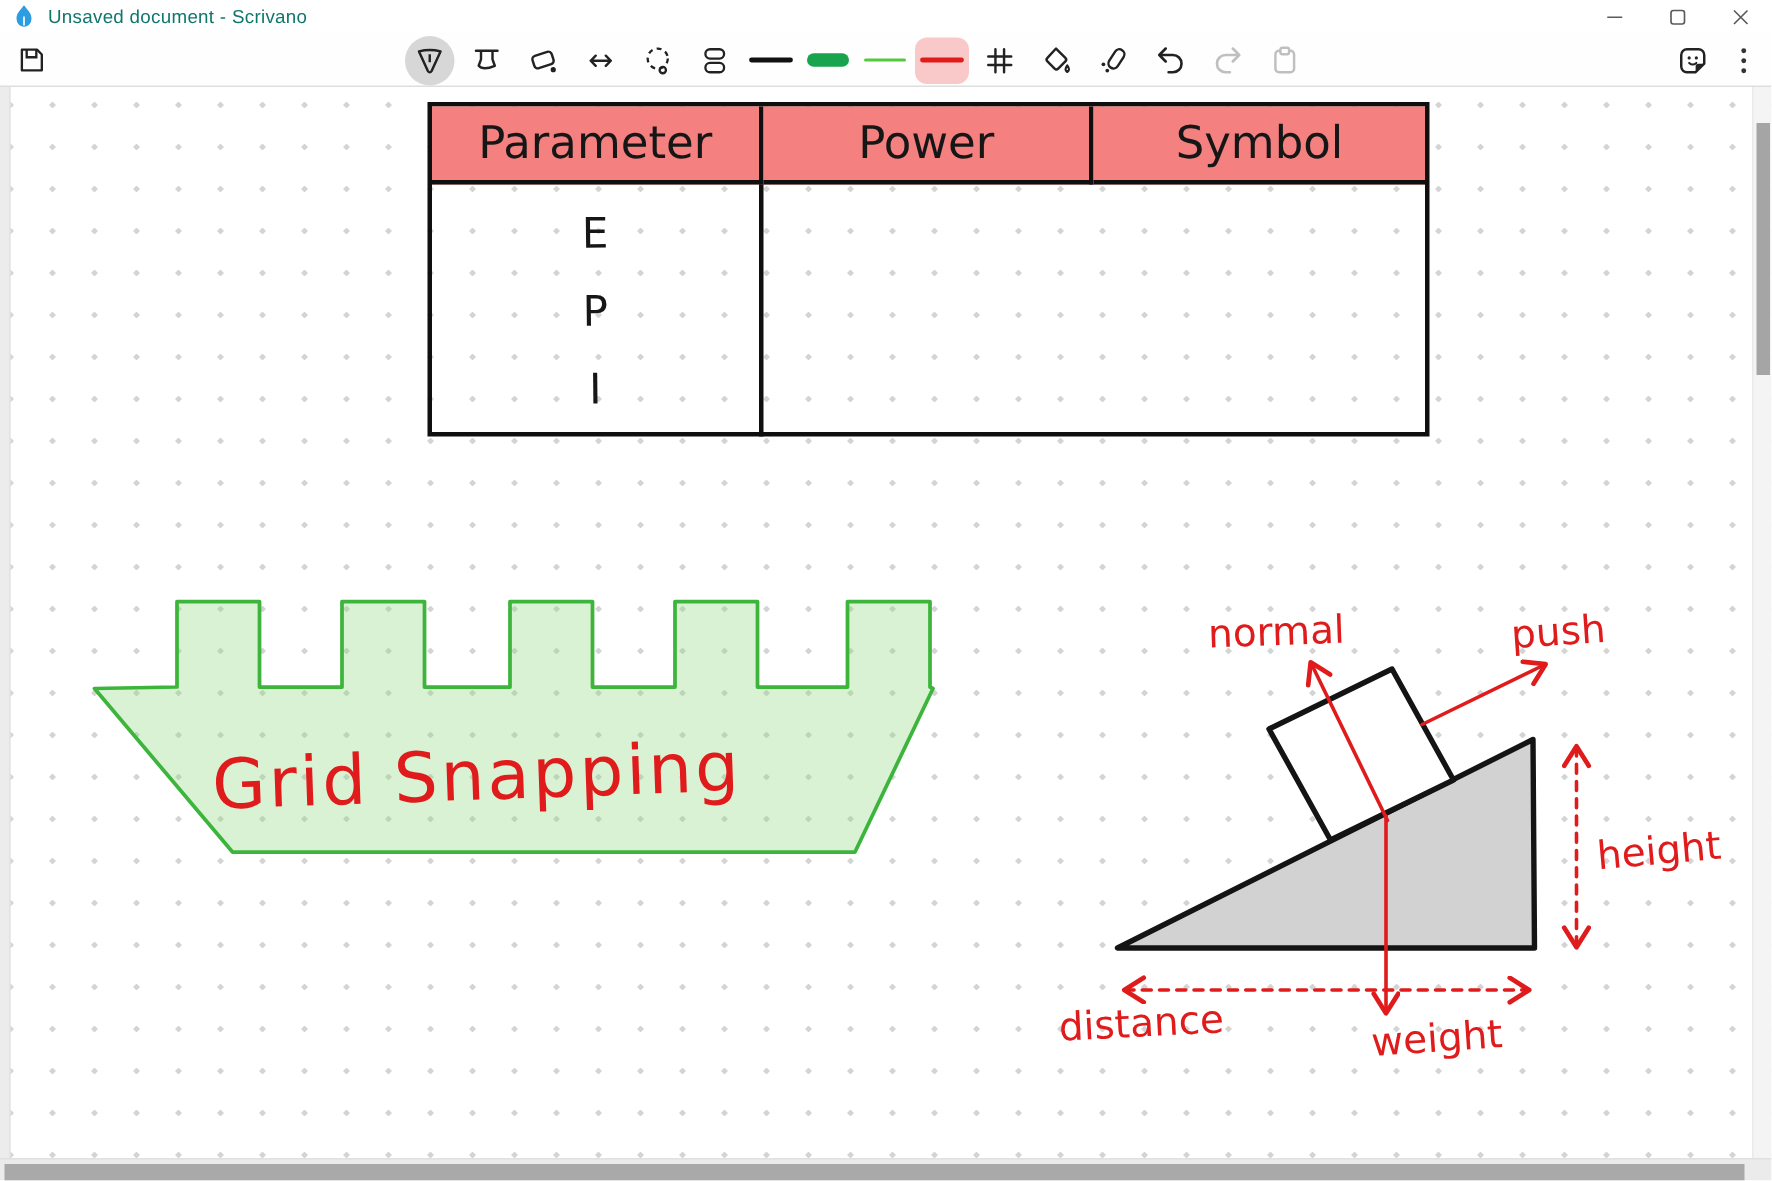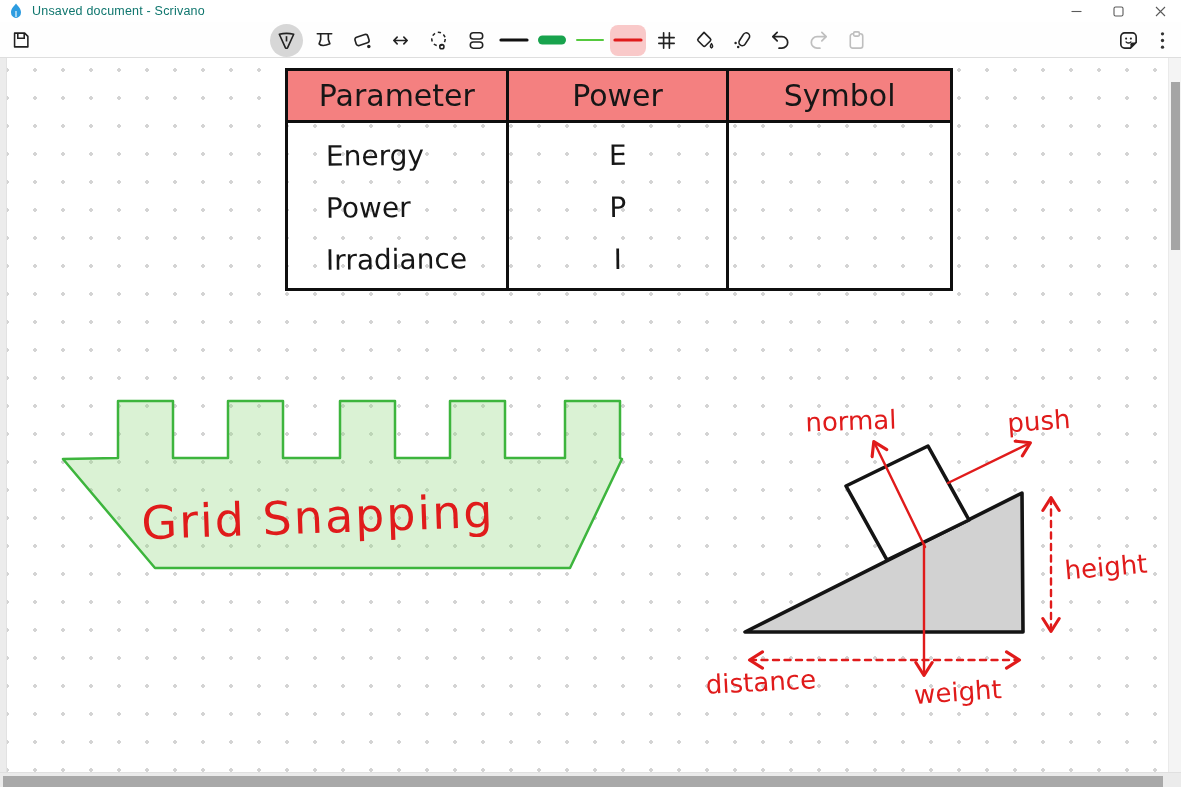--- a/index.html
+++ b/index.html
@@ -222,25 +222,20 @@
   </div>
 
   <div class="canvas">
     <div class="left-gutter"></div>
 
     <div class="ink-table hw">
       <div class="th">Parameter</div>
       <div class="th">Power</div>
       <div class="th">Symbol</div>
 
-      <div class="tcol left-align">
-        <div class="tcell">Energy</div>
-        <div class="tcell">Power</div>
-        <div class="tcell">Irradiance</div>
-      </div>
       <div class="tcol">
         <div class="tcell">E</div>
         <div class="tcell">P</div>
         <div class="tcell">I</div>
       </div>
     </div>
 
     <svg class="drawing" width="1181" height="729" viewBox="0 0 1181 729">
       <defs>
         <marker id="chev" markerWidth="9" markerHeight="9" refX="6.2" refY="4" orient="auto-start-reverse" markerUnits="strokeWidth">

